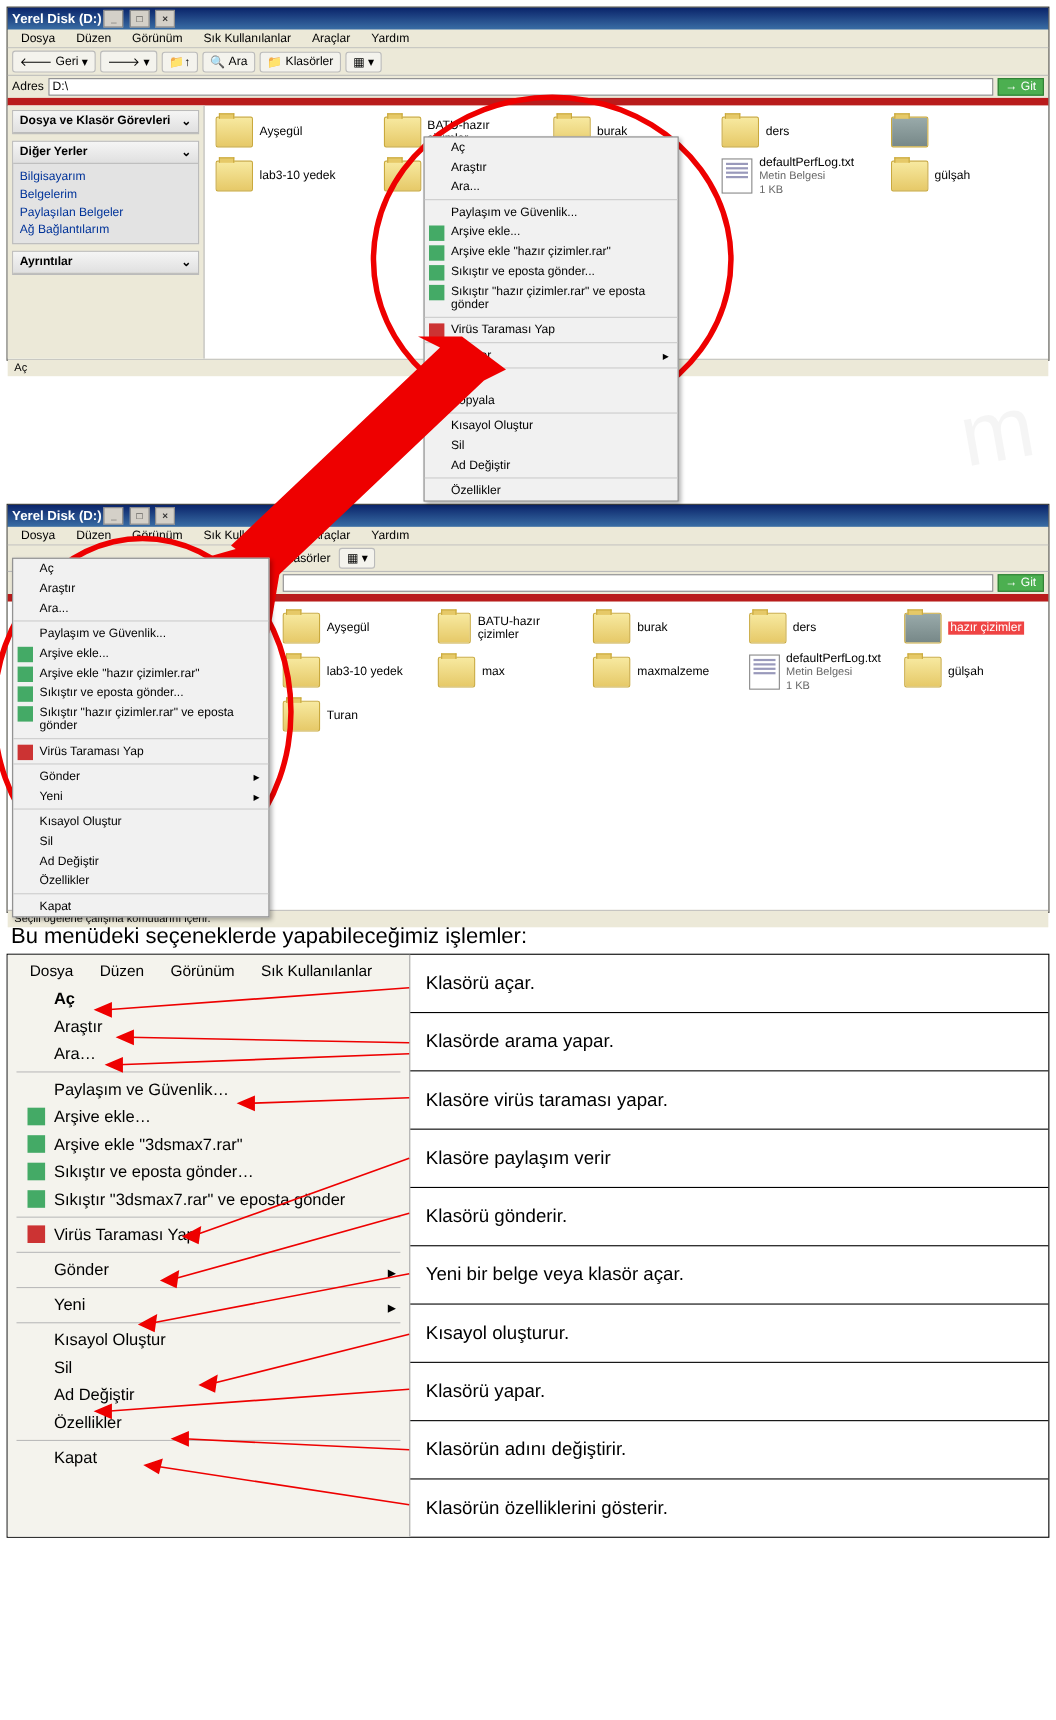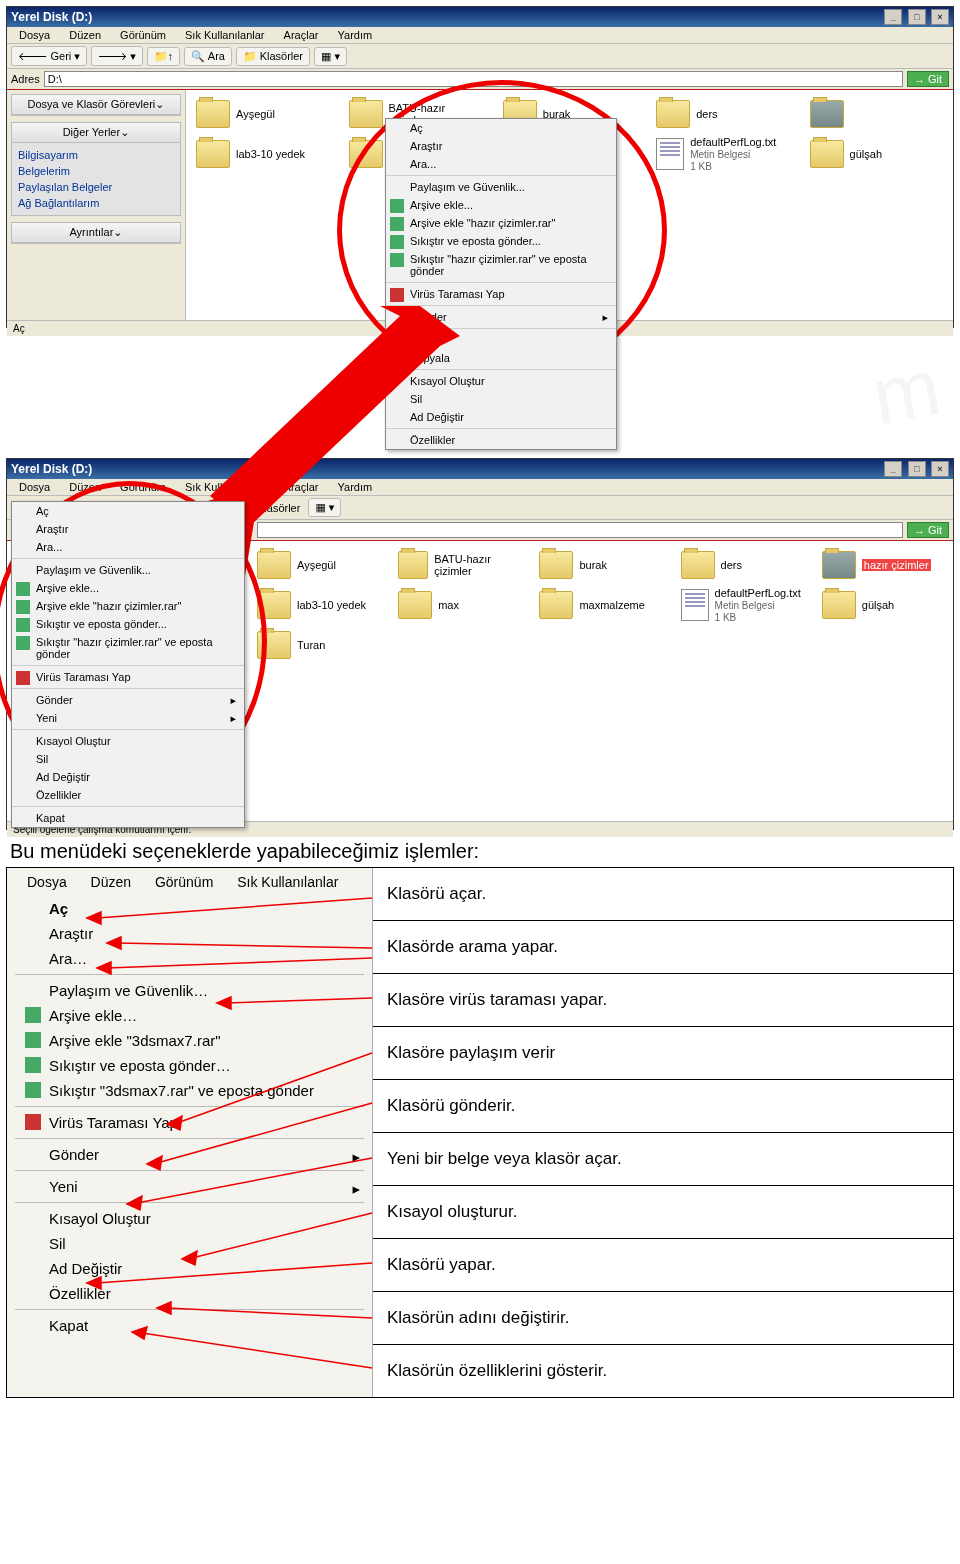--- a/index.html
+++ b/index.html
@@ -1,29 +1,29 @@
 <!DOCTYPE html>
 <html><head>
 <meta charset="utf-8">
 <style>
 body{margin:0;font-family:Tahoma,Arial,sans-serif;font-size:11px;background:#fff;color:#000;width:960px}
 .win{border:1px solid #333;background:#ece9d8;margin:6px;display:flex;flex-direction:column}
-.tbar{background:linear-gradient(#0a246a,#3a6ea5);color:#fff;display:flex;justify-content:space-between;align-items:center;padding:2px 4px;font-weight:bold;font-size:12px}
+.tbar{background:linear-gradient(#0a246a,#3a6ea5);color:#fff;display:flex;align-items:center;padding:2px 4px;font-weight:bold;font-size:12px}
 .tbtns span{display:inline-block;width:16px;height:14px;background:#d4d0c8;border:1px solid #888;text-align:center;line-height:14px;color:#333;font-size:9px;margin-left:2px}
 .mbar{background:#ece9d8;padding:2px 4px;border-bottom:1px solid #bbb}
 .mbar span{padding:2px 8px;cursor:default}
 .tbar2{background:#ece9d8;padding:2px 4px;border-bottom:1px solid #bbb;display:flex;align-items:center;gap:4px}
 .btn{background:#f4f3ed;border:1px solid #bbb;border-radius:3px;padding:2px 6px;display:inline-flex;align-items:center;gap:3px}
-.abar{background:#ece9d8;padding:2px 4px;border-bottom:1px solid #b91c1c;display:flex;align-items:center;gap:4px}
+.abar{background:#ece9d8;padding:2px 4px;border-bottom:7px solid #b91c1c;display:flex;align-items:center;gap:4px}
 .abar input{flex:1;border:1px solid #888;padding:1px 3px;font-family:inherit;font-size:11px}
 .go{background:#4caf50;color:#fff;border:1px solid #2e7d32;padding:1px 6px}
 .content{display:flex;background:#fff;min-height:230px;position:relative}
 .side{width:170px;background:#ece9d8;border-right:1px solid #bbb;padding:4px}
 .panel{background:#e3e3e3;border:1px solid #bbb;margin-bottom:6px}
-.phd{background:linear-gradient(#f5f5f5,#e0e0e0);padding:3px 6px;font-weight:normal;border-bottom:1px solid #bbb;display:flex;justify-content:center}
+.phd{background:linear-gradient(#f5f5f5,#e0e0e0);padding:3px 6px;font-weight:bold;border-bottom:1px solid #bbb;display:flex;justify-content:space-between}
 .pbody{padding:4px 6px}
 .pbody div{padding:2px 0;color:#003399;cursor:default}
 .icons{flex:1;padding:8px;display:grid;grid-template-columns:repeat(5,1fr);gap:4px 16px;align-content:start}
 .fitem{display:flex;align-items:center;gap:6px;padding:2px}
 .fico{width:32px;height:26px;background:linear-gradient(#f7e9a0,#e6c968);border:1px solid #c9a93d;border-radius:2px;position:relative}
 .fico::before{content:"";position:absolute;top:-4px;left:2px;width:12px;height:4px;background:#e6c968;border:1px solid #c9a93d;border-bottom:none}
 .fico.open{background:linear-gradient(#9aa,#788)}
 .tfile{width:26px;height:30px;background:#fff;border:1px solid #888;position:relative}
 .tfile::before{content:"";position:absolute;top:3px;left:3px;right:3px;height:2px;box-shadow:0 0 0 #99b,0 4px 0 #99b,0 8px 0 #99b,0 12px 0 #99b;background:#99b}
 .flabel{font-size:11px}

